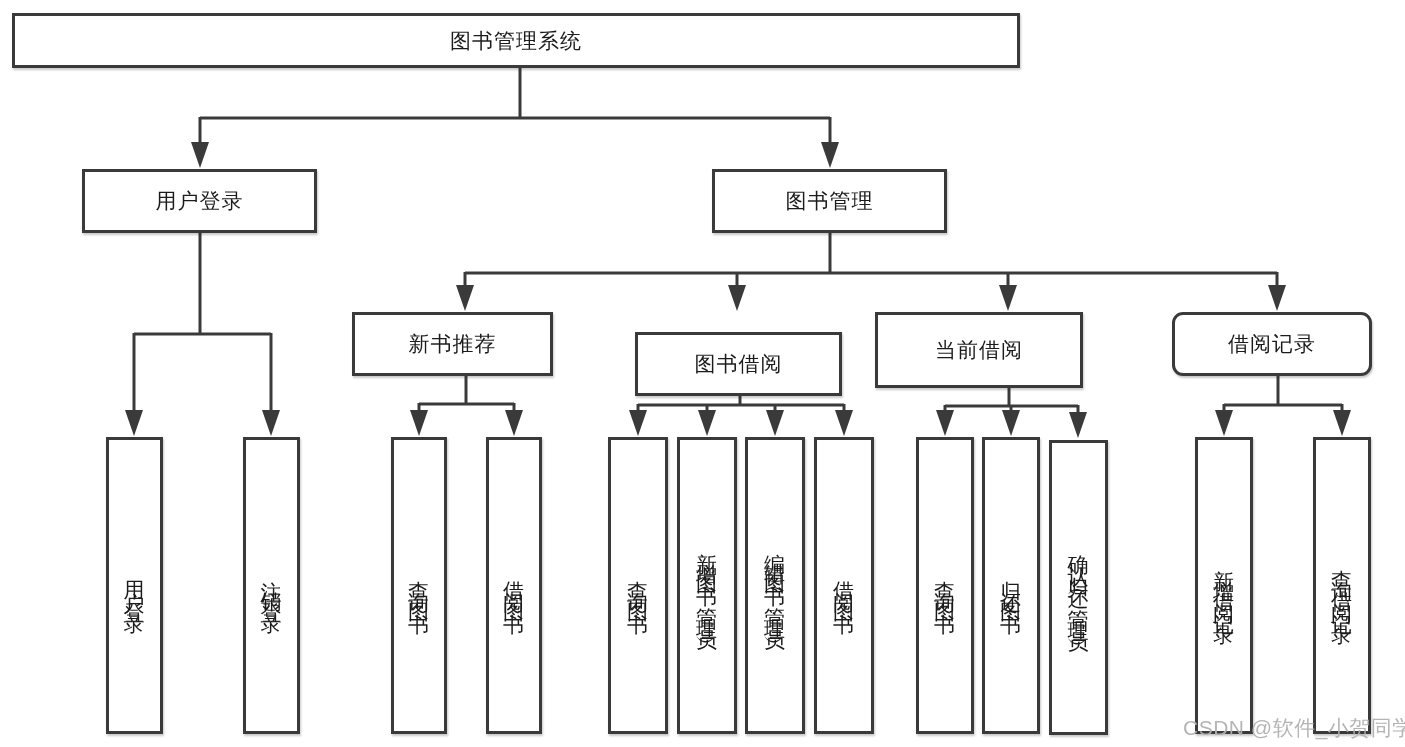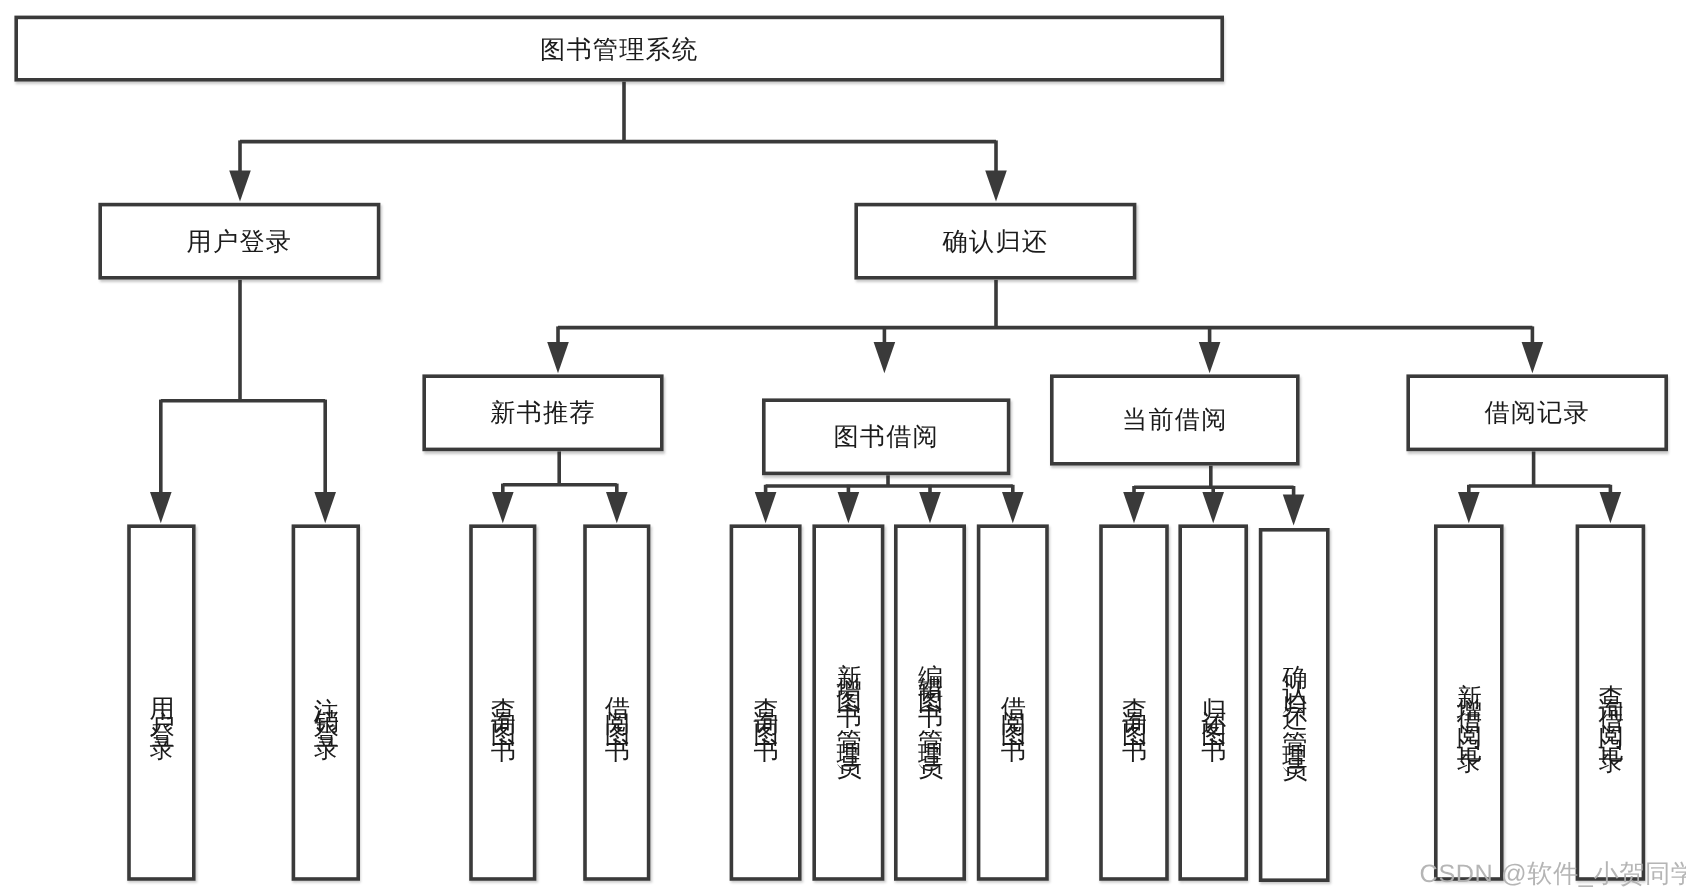--- a/index.html
+++ b/index.html
@@ -136,26 +136,26 @@
         <polygon points="1215,410 1233,410 1224,436" stroke="none"></polygon>
         <line x1="1342" y1="404" x2="1342" y2="418"></line>
         <polygon points="1333,410 1351,410 1342,436" stroke="none"></polygon>
       </g>
     </g>
   </svg>
 
   <div class="box h-box" style="left:12px; top:13px; width:1008px; height:55px;">图书管理系统</div>
 
   <div class="box h-box" style="left:82px; top:169px; width:235px; height:64px;">用户登录</div>
-  <div class="box h-box" style="left:712px; top:169px; width:235px; height:64px;">确认归还</div>
+  <div class="box h-box" style="left:712px; top:169px; width:235px; height:64px;">图书管理</div>
 
   <div class="box h-box" style="left:352px; top:312px; width:201px; height:64px;">新书推荐</div>
   <div class="box h-box" style="left:635px; top:332px; width:207px; height:64px;">图书借阅</div>
   <div class="box h-box" style="left:875px; top:312px; width:208px; height:76px;">当前借阅</div>
-  <div class="box h-box" style="left:1172px; top:312px; width:218px; height:64px;">借阅记录</div>
+  <div class="box h-box" style="left:1172px; top:312px; width:200px; height:64px;border-radius:11px;">借阅记录</div>
 
   <div class="box v-box" style="left:106px; top:437px; width:57px; height:297px;">
     <span class="v-text">用户登录</span>
   </div>
   <div class="box v-box" style="left:243px; top:437px; width:57px; height:297px;">
     <span class="v-text">注销登录</span>
   </div>
 
   <div class="box v-box" style="left:391px; top:437px; width:56px; height:297px;">
     <span class="v-text">查询图书</span>

